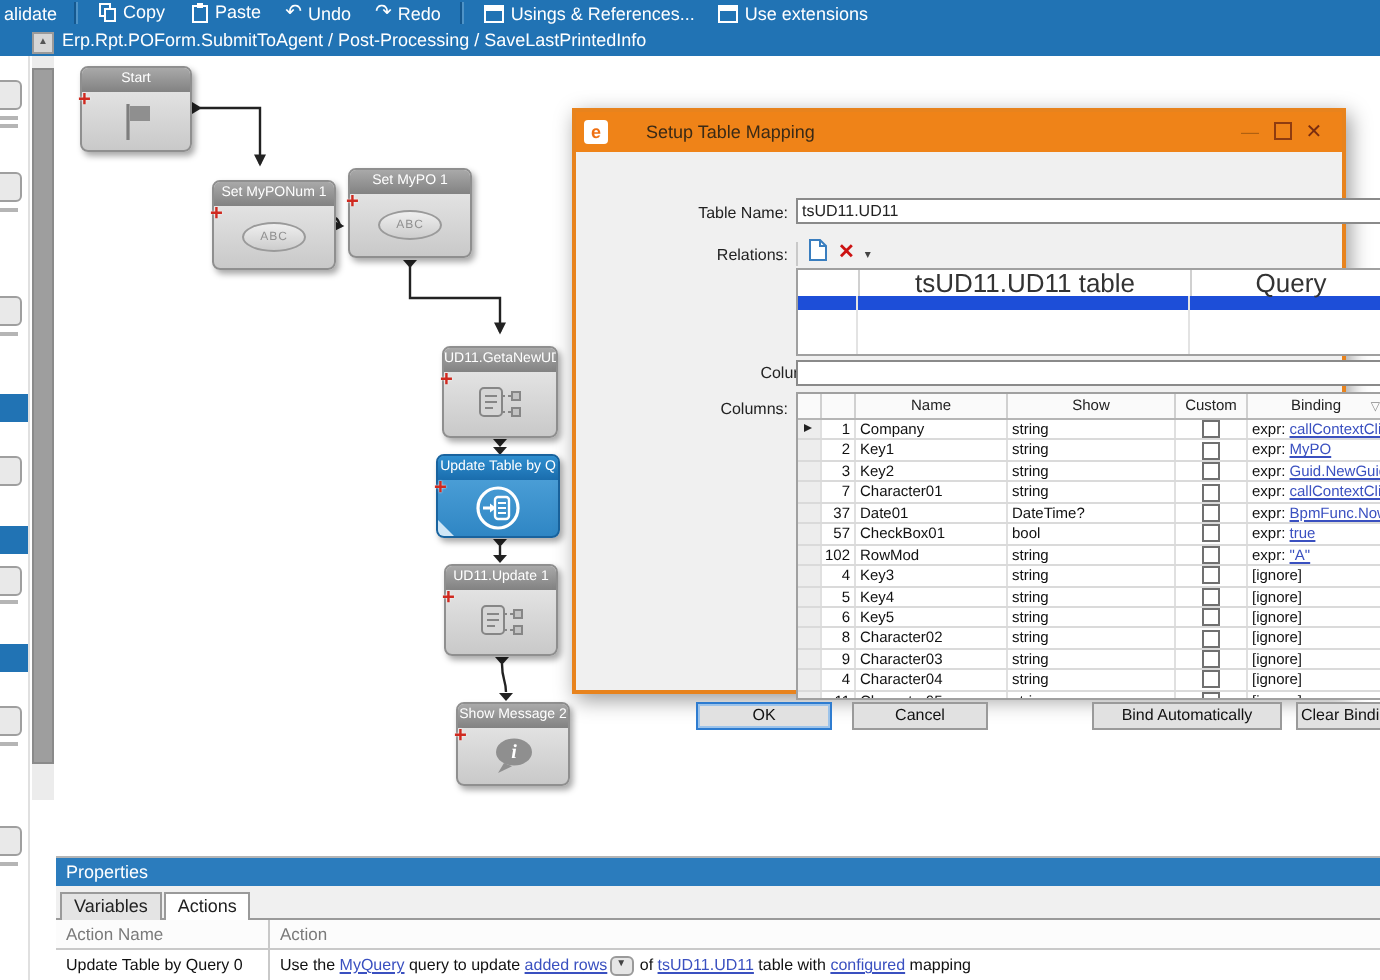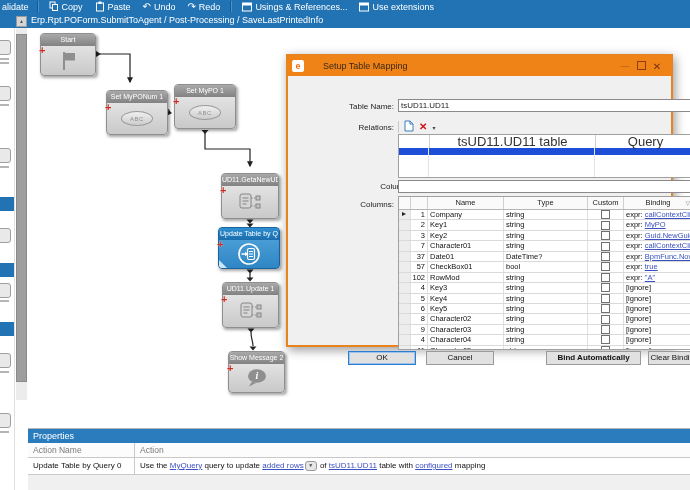--- a/index.html
+++ b/index.html
@@ -3,21 +3,21 @@
 <meta charset="utf-8">
 <style>
   html,body{margin:0;padding:0;background:#fff;}
   #app{position:relative;width:690px;height:490px;background:#fff;overflow:hidden;
        font-family:"Liberation Sans",sans-serif;-webkit-font-smoothing:antialiased;}
   
   .topbar{position:absolute;left:0;top:0;width:690px;height:13px;background:#2173b4;
           display:flex;align-items:center;color:#fff;font-size:9px;}
   .tb-validate{padding:0 4px 0 2px;white-space:nowrap;}
   .tb-sep{width:1px;height:11px;background:#15588f;border-right:1px solid #4f93c7;margin:0 4px;}
-  .tb-item{display:flex;align-items:center;gap:3px;padding:0 6px;white-space:nowrap;cursor:default;}
+  .tb-item{display:flex;align-items:flex-start;gap:3px;padding:0 6px;white-space:nowrap;cursor:default;}
   .tb-item .tbicon{display:flex;align-items:center;}
   .tb-glyph{font-family:"DejaVu Sans",sans-serif;font-size:10px;line-height:10px;}
   
   .breadcrumb{position:absolute;left:0;top:13px;width:690px;height:15px;background:#2173b4;
               color:#fff;font-size:9px;line-height:15px;padding-left:31px;box-sizing:border-box;}
   
   .toolbox{position:absolute;left:0;top:28px;width:14px;height:462px;background:#fff;border-right:1px solid #e0e0e0;}
   .frag-ic{position:absolute;left:-5px;width:14px;height:13px;border:1px solid #9f9f9f;border-radius:3px;background:#e9e9e9;}
   .frag-tx{position:absolute;left:0px;width:9px;height:2px;background:#b5b5b5;}
   .frag-cat{position:absolute;left:0;width:14px;height:14px;background:#2173b4;}
@@ -352,21 +352,21 @@
       <span class="dlg-label" style="top:106px;padding-left:40px;">Columns Filter:</span>
       <input class="dlg-input" style="top: 104px;" value="">
 
       <span class="dlg-label" style="top:124px;">Columns:</span>
       <div class="col-grid">
         <div class="cg-main">
           <div class="cg-head">
             <div class="c-sel"></div>
             <div class="c-num"></div>
             <div class="c-name">Name</div>
-            <div class="c-type">Type</div>
+            <div class="c-type">Show</div>
             <div class="c-cust">Custom</div>
             <div class="c-bind">Binding</div>
             <span class="cg-filter">▽</span>
           </div>
           <div id="grid-rows">
               <div class="cg-row">
                 <div class="c-sel">
                   <span class="cur-arrow"></span>
                 </div>
                 <div class="c-num">1</div>
@@ -512,27 +512,31 @@
         <div class="cg-sb">
           <div class="sb-btn">▲</div>
           <div class="sb-thumb"></div>
           <div class="sb-fill"></div>
           <div class="sb-btn">▼</div>
         </div>
       </div>
 
       <div class="dlg-button focused" style="left:24px;top:275px;width:68px;">OK</div>
       <div class="dlg-button" style="left:102px;top:275px;width:68px;">Cancel</div>
-      <div class="dlg-button" style="left:222px;top:275px;width:95px;font-weight:bold;">Bind Automatically</div>
+      <div class="dlg-button" style="left:222px;top:275px;width:95px;">Bind Automatically</div>
       <div class="dlg-button" style="left:324px;top:275px;width:57px;">Clear Bindings</div>
     </div>
   </div>
 
   <div class="props">
     <div class="props-head">Properties</div>
+    <div class="props-tabs" id="props-tabs">
+        <span class="ptab">Variables</span>
+        <span class="ptab active">Actions</span>
+      </div>
     <div class="prow phead">
       <div class="pc1">Action Name</div>
       <div class="pc2">Action</div>
     </div>
     <div class="prow pdata">
       <div class="pc1">Update Table by Query 0</div>
       <div class="pc2" id="action-cell"><span>Use the </span><span class="blink">MyQuery</span><span> query to update </span><span class="blink">added rows</span><span class="dd-chip">▼</span><span> of </span><span class="blink">tsUD11.UD11</span><span> table with </span><span class="blink">configured</span><span> mapping</span></div>
     </div>
   </div>
 

